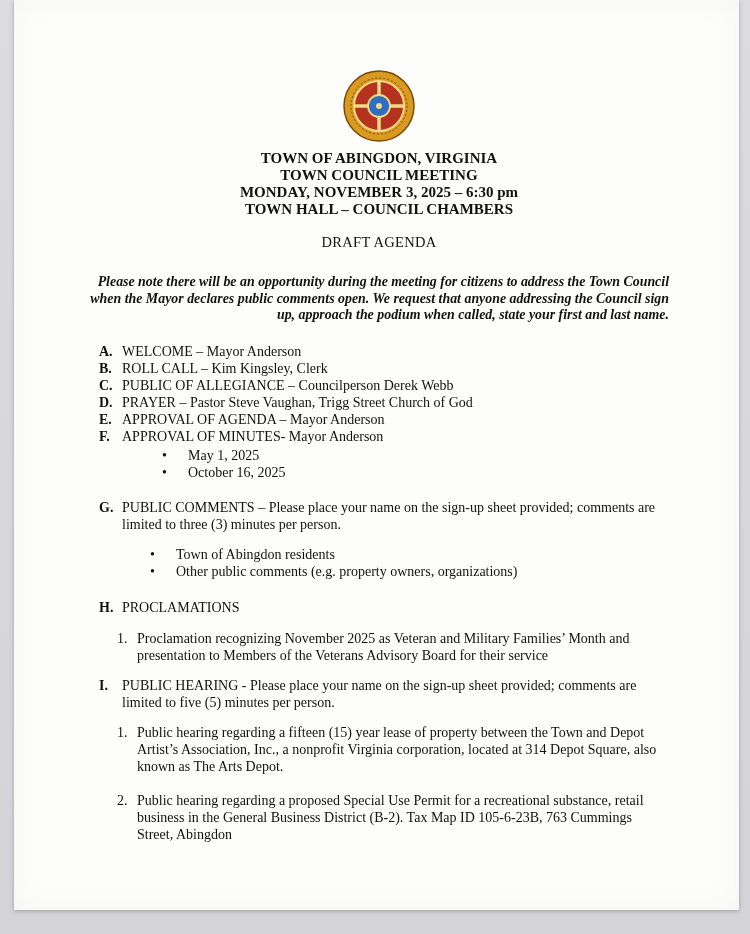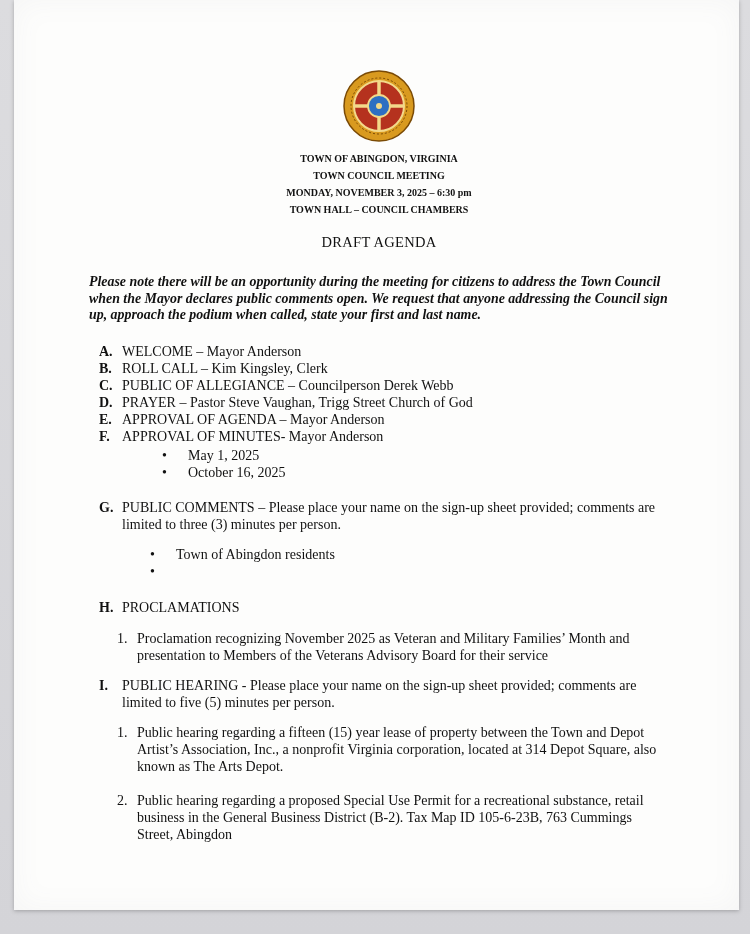--- a/index.html
+++ b/index.html
@@ -31,37 +31,37 @@
   }
   .seal {
     width: 72px;
     height: 72px;
     margin: 70px auto 8px auto;
   }
   .seal svg { display: block; width: 72px; height: 72px; }
   .doc-header { text-align: center; }
   .doc-header .hline {
     font-weight: bold;
-    font-size: 10px;
+    font-size: 15px;
     line-height: 17px;
   }
   .draft-title {
     text-align: center;
     font-weight: normal;
     font-size: 14.5px;
     margin-top: 16px;
     letter-spacing: 0.3px;
   }
   .notice {
     margin: 23px 0 0 0;
     font-weight: bold;
     font-style: italic;
     font-size: 13.9px;
     line-height: 16.5px;
-    text-align: left;
+    text-align: right;
   }
   .agenda { margin-top: 19px; margin-left: 10px; }
   .item {
     display: flex;
     font-size: 14px;
     line-height: 17px;
   }
   .item .letter {
     flex: 0 0 23px;
     font-weight: bold;
@@ -173,20 +173,21 @@
           <div class="body"><span class="t">PUBLIC COMMENTS</span><span> – </span><span>Please place your name on the sign-up sheet provided; comments are limited to three (3) minutes per person.</span></div>
         </div>
 
       <div class="bullets indent-g">
         <div class="bullet-row">
             <span class="dot">•</span>
             <span>Town of Abingdon residents</span>
           </div>
         <div class="bullet-row">
             <span class="dot">•</span>
+            <span>Other public comments (e.g. property owners, organizations)</span>
           </div>
       </div>
 
       <div class="gap18"></div>
 
       <div class="item">
           <span class="letter">H.</span>
           <div class="body"><span class="t">PROCLAMATIONS</span></div>
         </div>
 

